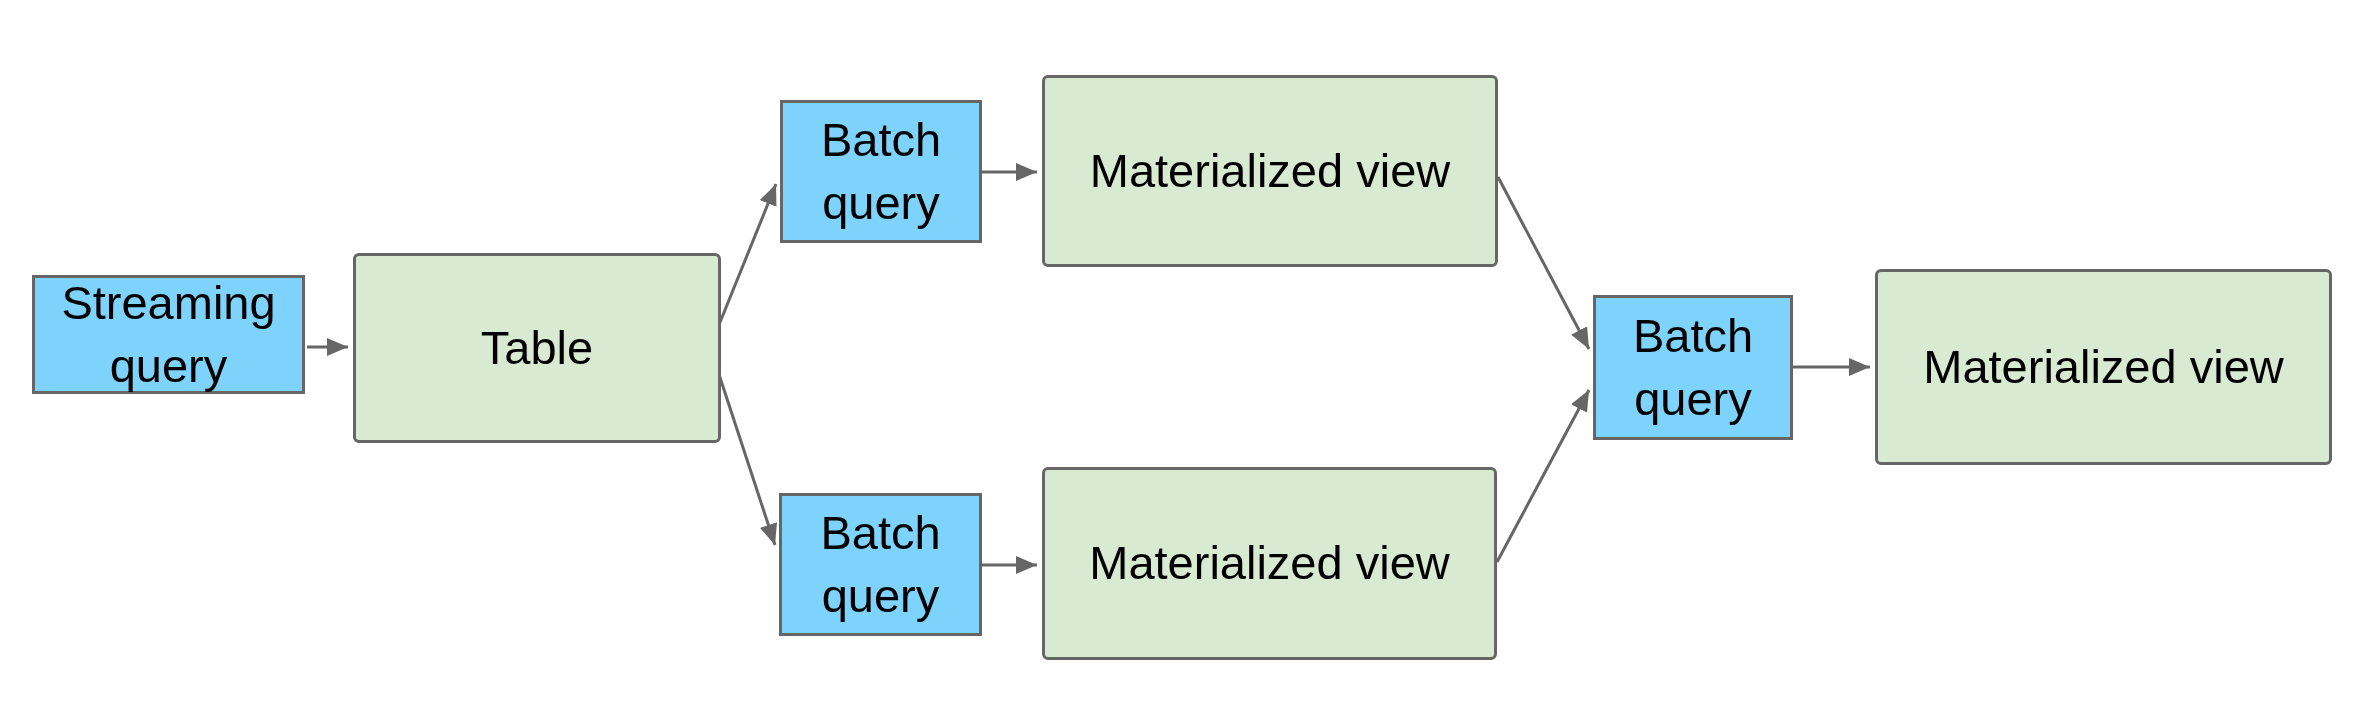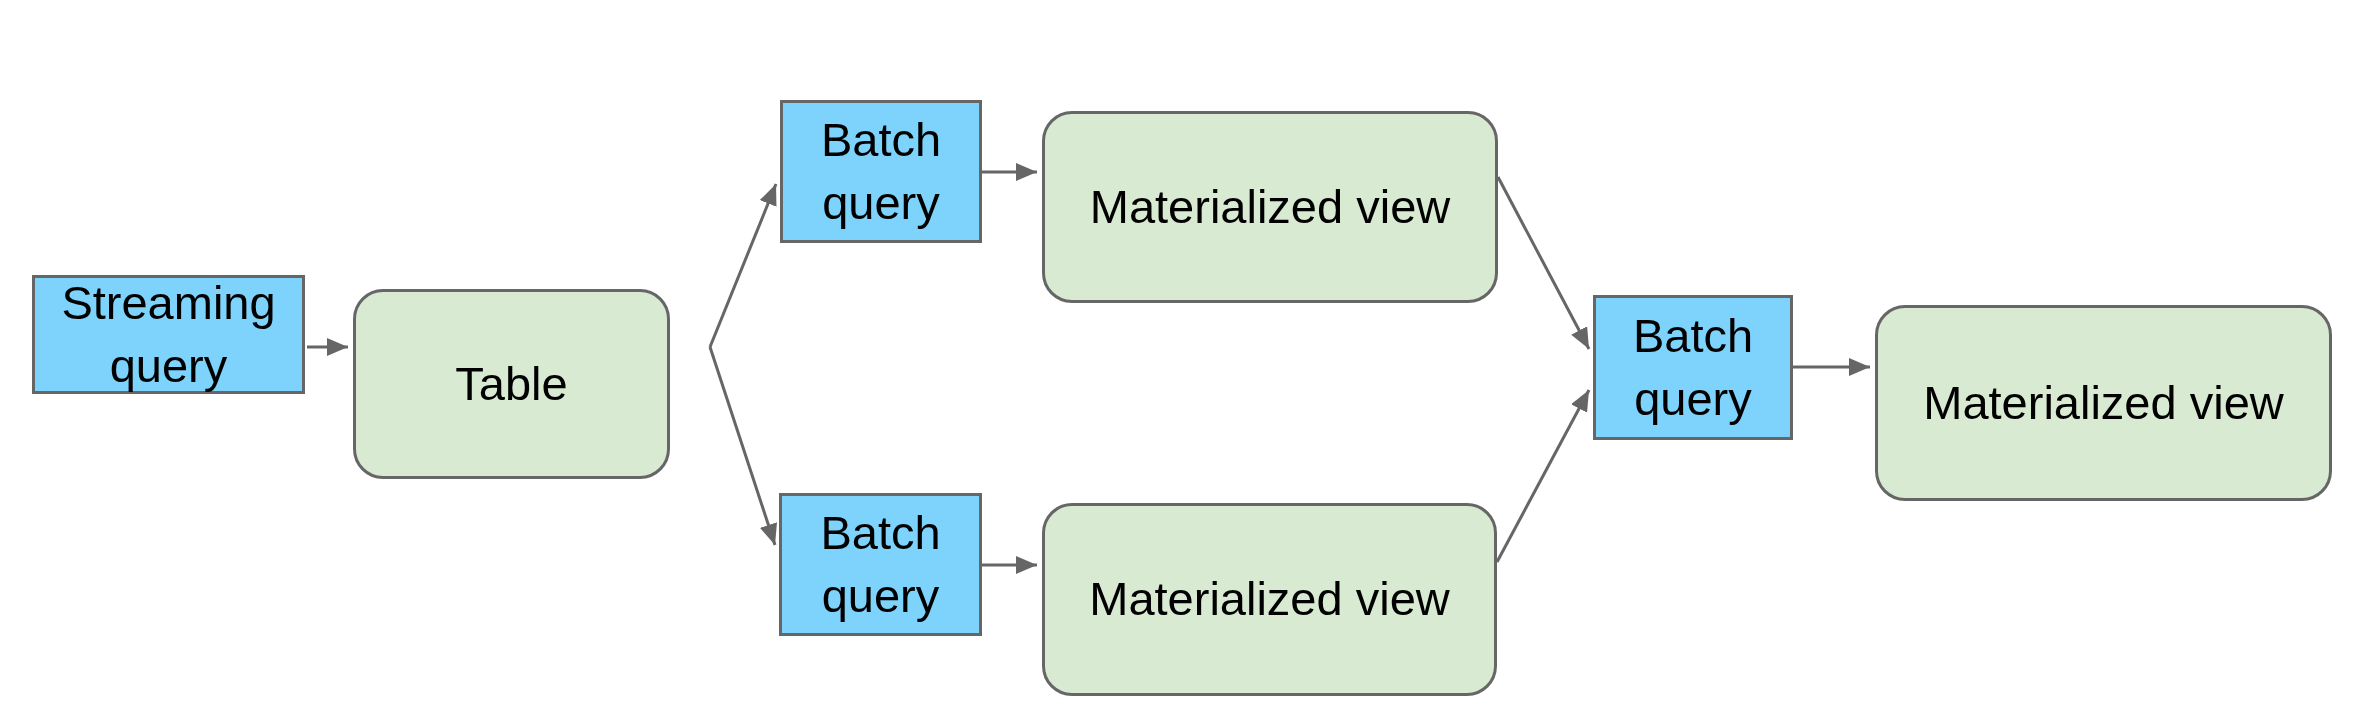--- a/index.html
+++ b/index.html
@@ -29,25 +29,25 @@
     align-items: center;
     justify-content: center;
     text-align: center;
     box-sizing: border-box;
     border: 3px solid #666666;
     color: #000000;
     font-size: 47px;
     line-height: 1.32;
   }
   .query { background: #7dd3fc; }
-  .view  { background: #D9EAD3; border-radius: 30px; margin-top: 36px; }
+  .view  { background: #D9EAD3; border-radius: 6px; }
 
   
   .n0 { left:  32px; top: 275px; width: 273px; height: 119px; }
-  .n1 { left: 353px; top: 253px; width: 317px; height: 190px; }
+  .n1 { left: 353px; top: 253px; width: 368px; height: 190px; }
   .n2 { left: 780px; top: 100px; width: 202px; height: 143px; }
   .n3 { left:1042px; top:  75px; width: 456px; height: 192px; }
   .n4 { left: 779px; top: 493px; width: 203px; height: 143px; }
   .n5 { left:1042px; top: 467px; width: 455px; height: 193px; }
   .n6 { left:1593px; top: 295px; width: 200px; height: 145px; }
   .n7 { left:1875px; top: 269px; width: 457px; height: 196px; }
 
   .label { display: block; padding: 0 10px; }
 </style>
 </head>

